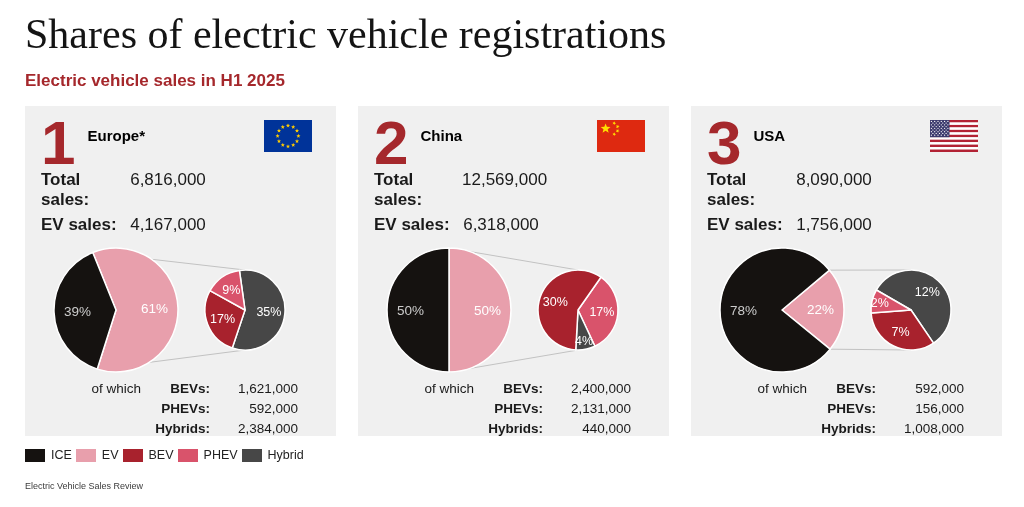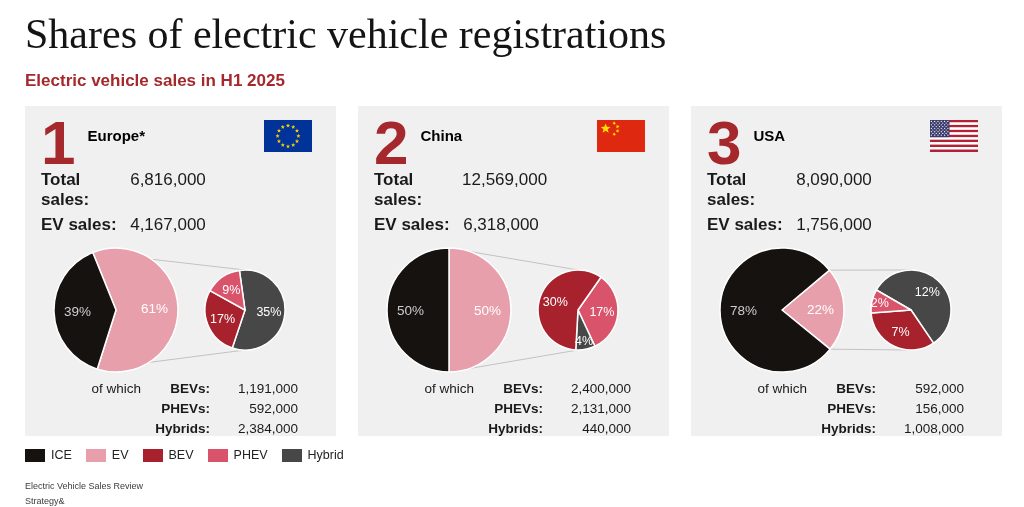--- a/index.html
+++ b/index.html
@@ -27,21 +27,21 @@
   .stats{margin-top:1px;font-size:17px}
   .stat-row{display:flex;margin-bottom:5px}
   .stat-label{font-weight:bold;width:88px}
   .stat-value{width:78px;text-align:center}
   .pie{display:block;width:279px;height:136px;margin-top:7px}
   .breakdown{margin-top:3px;font-size:13.5px;padding-right:22px}
   .b-row{display:flex;justify-content:flex-end;align-items:flex-start;margin-bottom:5px}
   .ofwhich{margin-right:5px;color:#1a1a1a}
   .b-label{font-weight:bold;width:64px;text-align:right;margin-right:8px}
   .b-value{width:80px;text-align:right}
-  .legend{display:flex;align-items:flex-end;gap:14px;margin-top:12px}
+  .legend{display:flex;align-items:flex-end;gap:4px;margin-top:12px}
   .legend-item{display:flex;align-items:center;font-size:12.5px;color:#222}
   .swatch{width:20px;height:13px;margin-right:6px;display:inline-block}
   .footer{display:flex;margin-top:17px;font-size:9px;color:#3c3c3c;line-height:1.6}
   .footer-left{width:172px}
   .footer-right{flex:1}
   svg text{font-family:"Liberation Sans","DejaVu Sans",sans-serif}
 </style>
 </head>
 <body>
 
@@ -92,21 +92,21 @@
           <path d="M 204 68 L 191.27 105.92 A 40 40 0 0 1 168.98 48.68 Z" fill="#a8222d" stroke="#ffffff" stroke-width="1.5" stroke-linejoin="round"></path>
           <path d="M 204 68 L 168.98 48.68 A 40 40 0 0 1 198.43 28.39 Z" fill="#d9536b" stroke="#ffffff" stroke-width="1.5" stroke-linejoin="round"></path>
           <text x="227.9" y="70.2" text-anchor="middle" dominant-baseline="central" font-size="12.5" fill="#ffffff">35%</text>
           <text x="181.6" y="76.7" text-anchor="middle" dominant-baseline="central" font-size="12.5" fill="#ffffff">17%</text>
           <text x="190.4" y="48.2" text-anchor="middle" dominant-baseline="central" font-size="12.5" fill="#ffffff">9%</text>
         </svg>
       <div class="breakdown">
         <div class="b-row">
           <span class="ofwhich">of which</span>
           <span class="b-label">BEVs:</span>
-          <span class="b-value">1,191,000</span>
+          <span class="b-value">1,621,000</span>
         </div>
         <div class="b-row">
           <span class="b-label">PHEVs:</span>
           <span class="b-value">592,000</span>
         </div>
         <div class="b-row">
           <span class="b-label">Hybrids:</span>
           <span class="b-value">2,384,000</span>
         </div>
       </div>
@@ -298,18 +298,17 @@
     </div>
     <div class="legend-item">
       <span class="swatch" style="background: rgb(71, 71, 71);"></span>
       <span>Hybrid</span>
     </div>
   </div>
 
   <div class="footer">
     <div class="footer-left">
       <div>Electric Vehicle Sales Review</div>
-      <div>Strategy&amp;</div>
     </div>
     <div class="footer-right">
     </div>
   </div>
 </div>
 
 </body></html>

